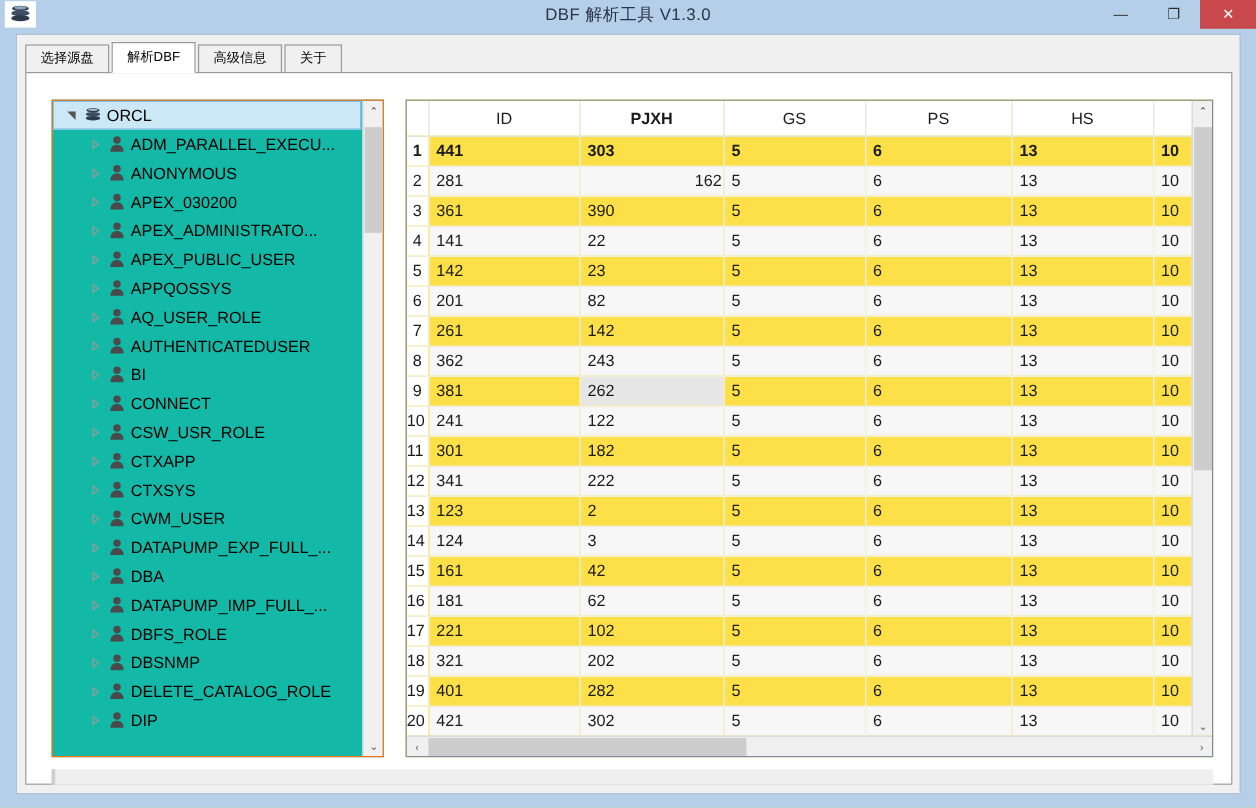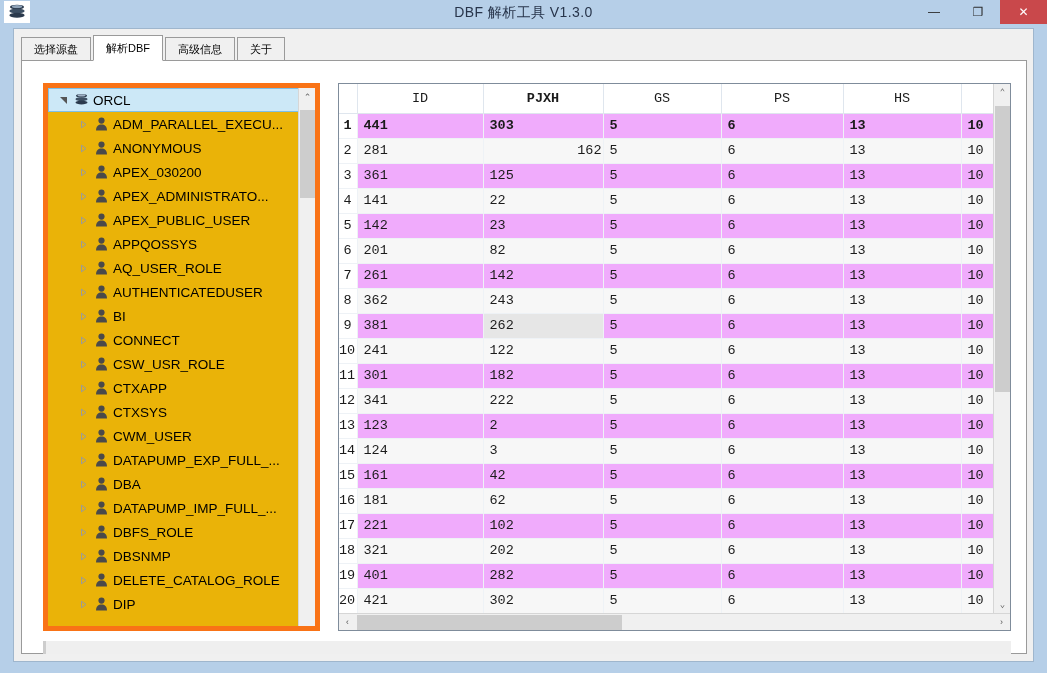--- a/index.html
+++ b/index.html
@@ -76,22 +76,22 @@
   
   #tabpage {
     position:absolute; left:7px; top:31px; width:1006px; height:594px;
     background:#ffffff;
     border:1px solid #9a9a9a;
   }
 
   
   #treepanel {
     position:absolute; left:21px; top:22px; width:277px; height:548px;
-    background:#eab308;
-    border:5px solid #f97316;
+    background:#14b8a6;
+    border:1px solid #f97316;
     overflow:hidden;
   }
   #tree {
     position:absolute; left:0; top:0; width:259px; height:546px;
     overflow:hidden;
   }
   .tnode {
     height:24px; display:flex; align-items:center;
     font-size:13.5px; color:#000;
     white-space:nowrap;
@@ -143,24 +143,23 @@
   .hsb .arrow.lf { left:0; }
   .hsb .arrow.rt { right:0; }
   .hsb .thumb {
     position:absolute; top:1px; height:15px;
     background:#cdcdcd;
   }
 
   
   #gridpanel {
     position:absolute; left:316px; top:22px; width:673px; height:548px;
-    background:#f0abfc;
+    background:#fde047;
     border:1px solid #7f8c9b;
     overflow:hidden;
-    font-family:Liberation Mono, monospace;
   }
   #gridclip {
     position:absolute; left:0; top:0; width:655px; height:529px;
     overflow:hidden;
   }
   table.grid {
     border-collapse:collapse;
     width:672px;
     table-layout:fixed;
     font-size:13.5px;
@@ -614,21 +613,21 @@
                   <td>281</td>
                   <td style="font-weight: normal; text-align: right;">162</td>
                   <td>5</td>
                   <td>6</td>
                   <td>13</td>
                   <td>10</td>
                 </tr>
                 <tr class="">
                   <td class="rownum">3</td>
                   <td>361</td>
-                  <td style="font-weight: normal;">125</td>
+                  <td style="font-weight: normal;">390</td>
                   <td>5</td>
                   <td>6</td>
                   <td>13</td>
                   <td>10</td>
                 </tr>
                 <tr class="alt ">
                   <td class="rownum">4</td>
                   <td>141</td>
                   <td style="font-weight: normal;">22</td>
                   <td>5</td>

